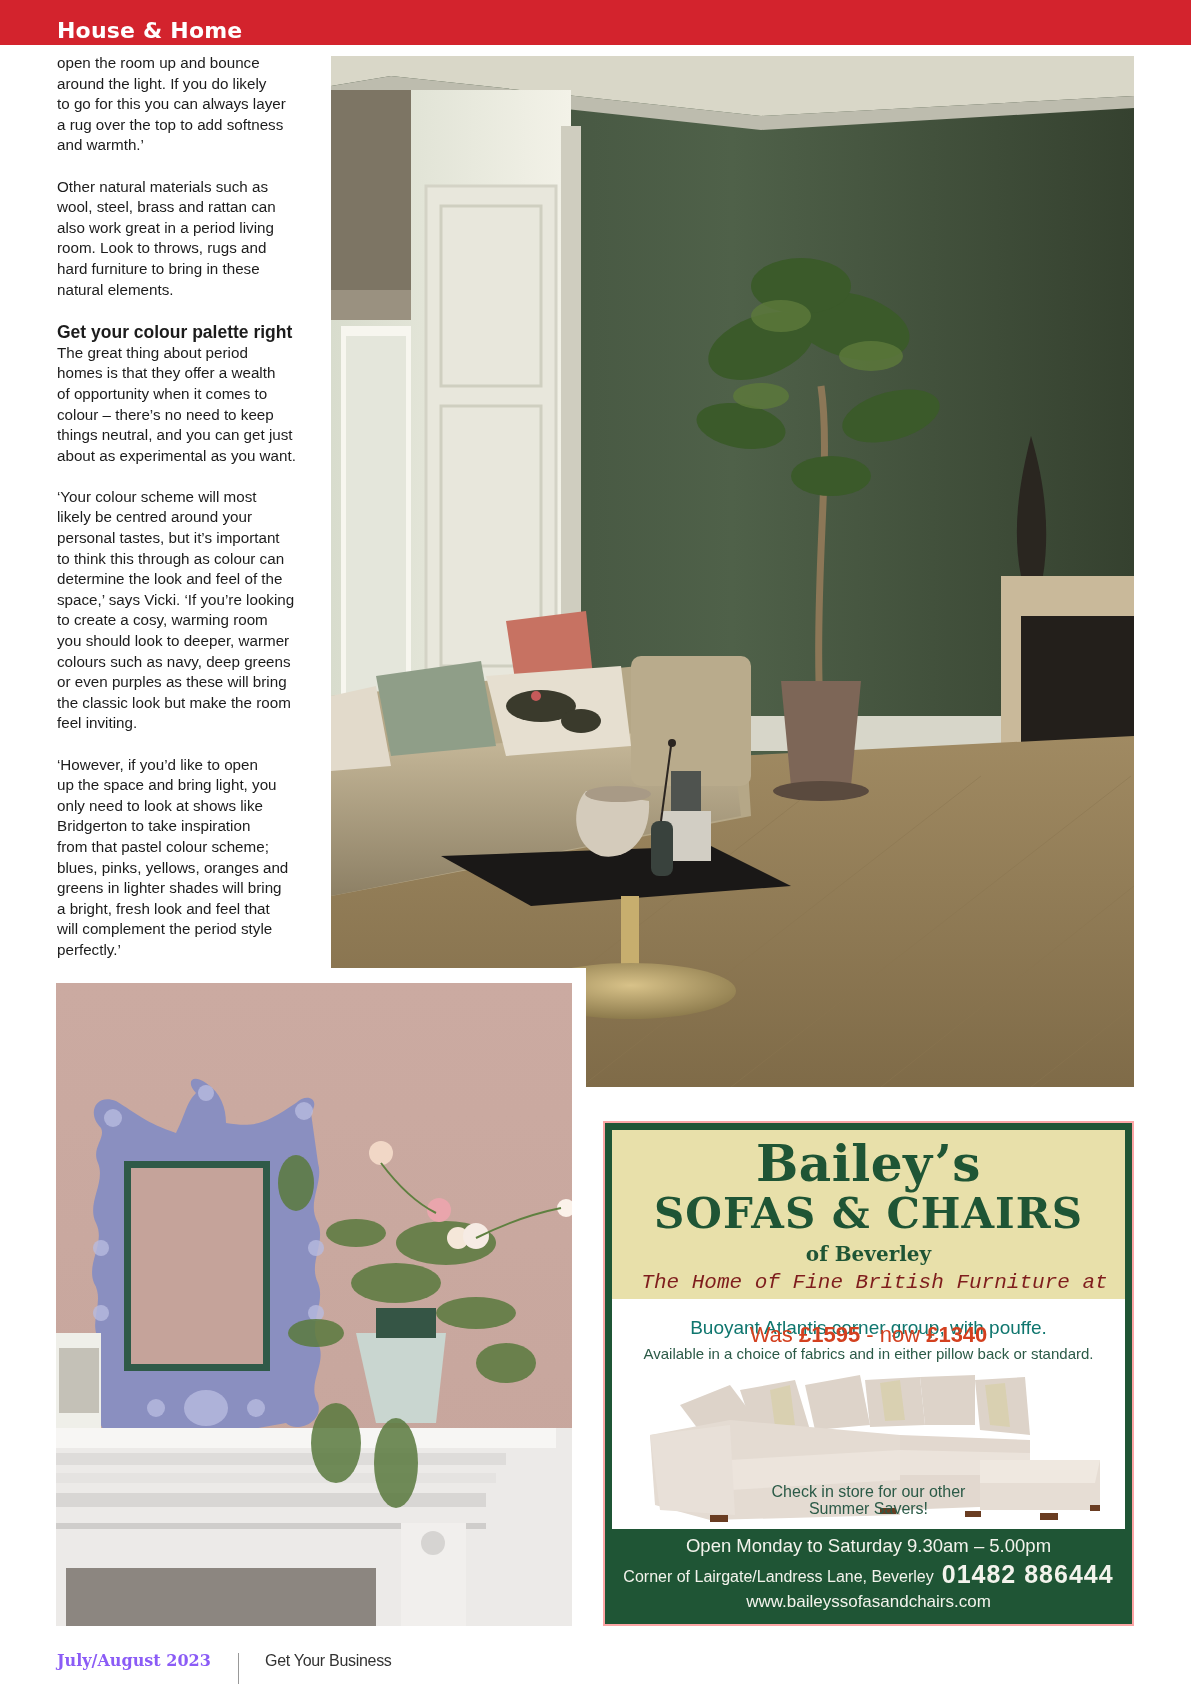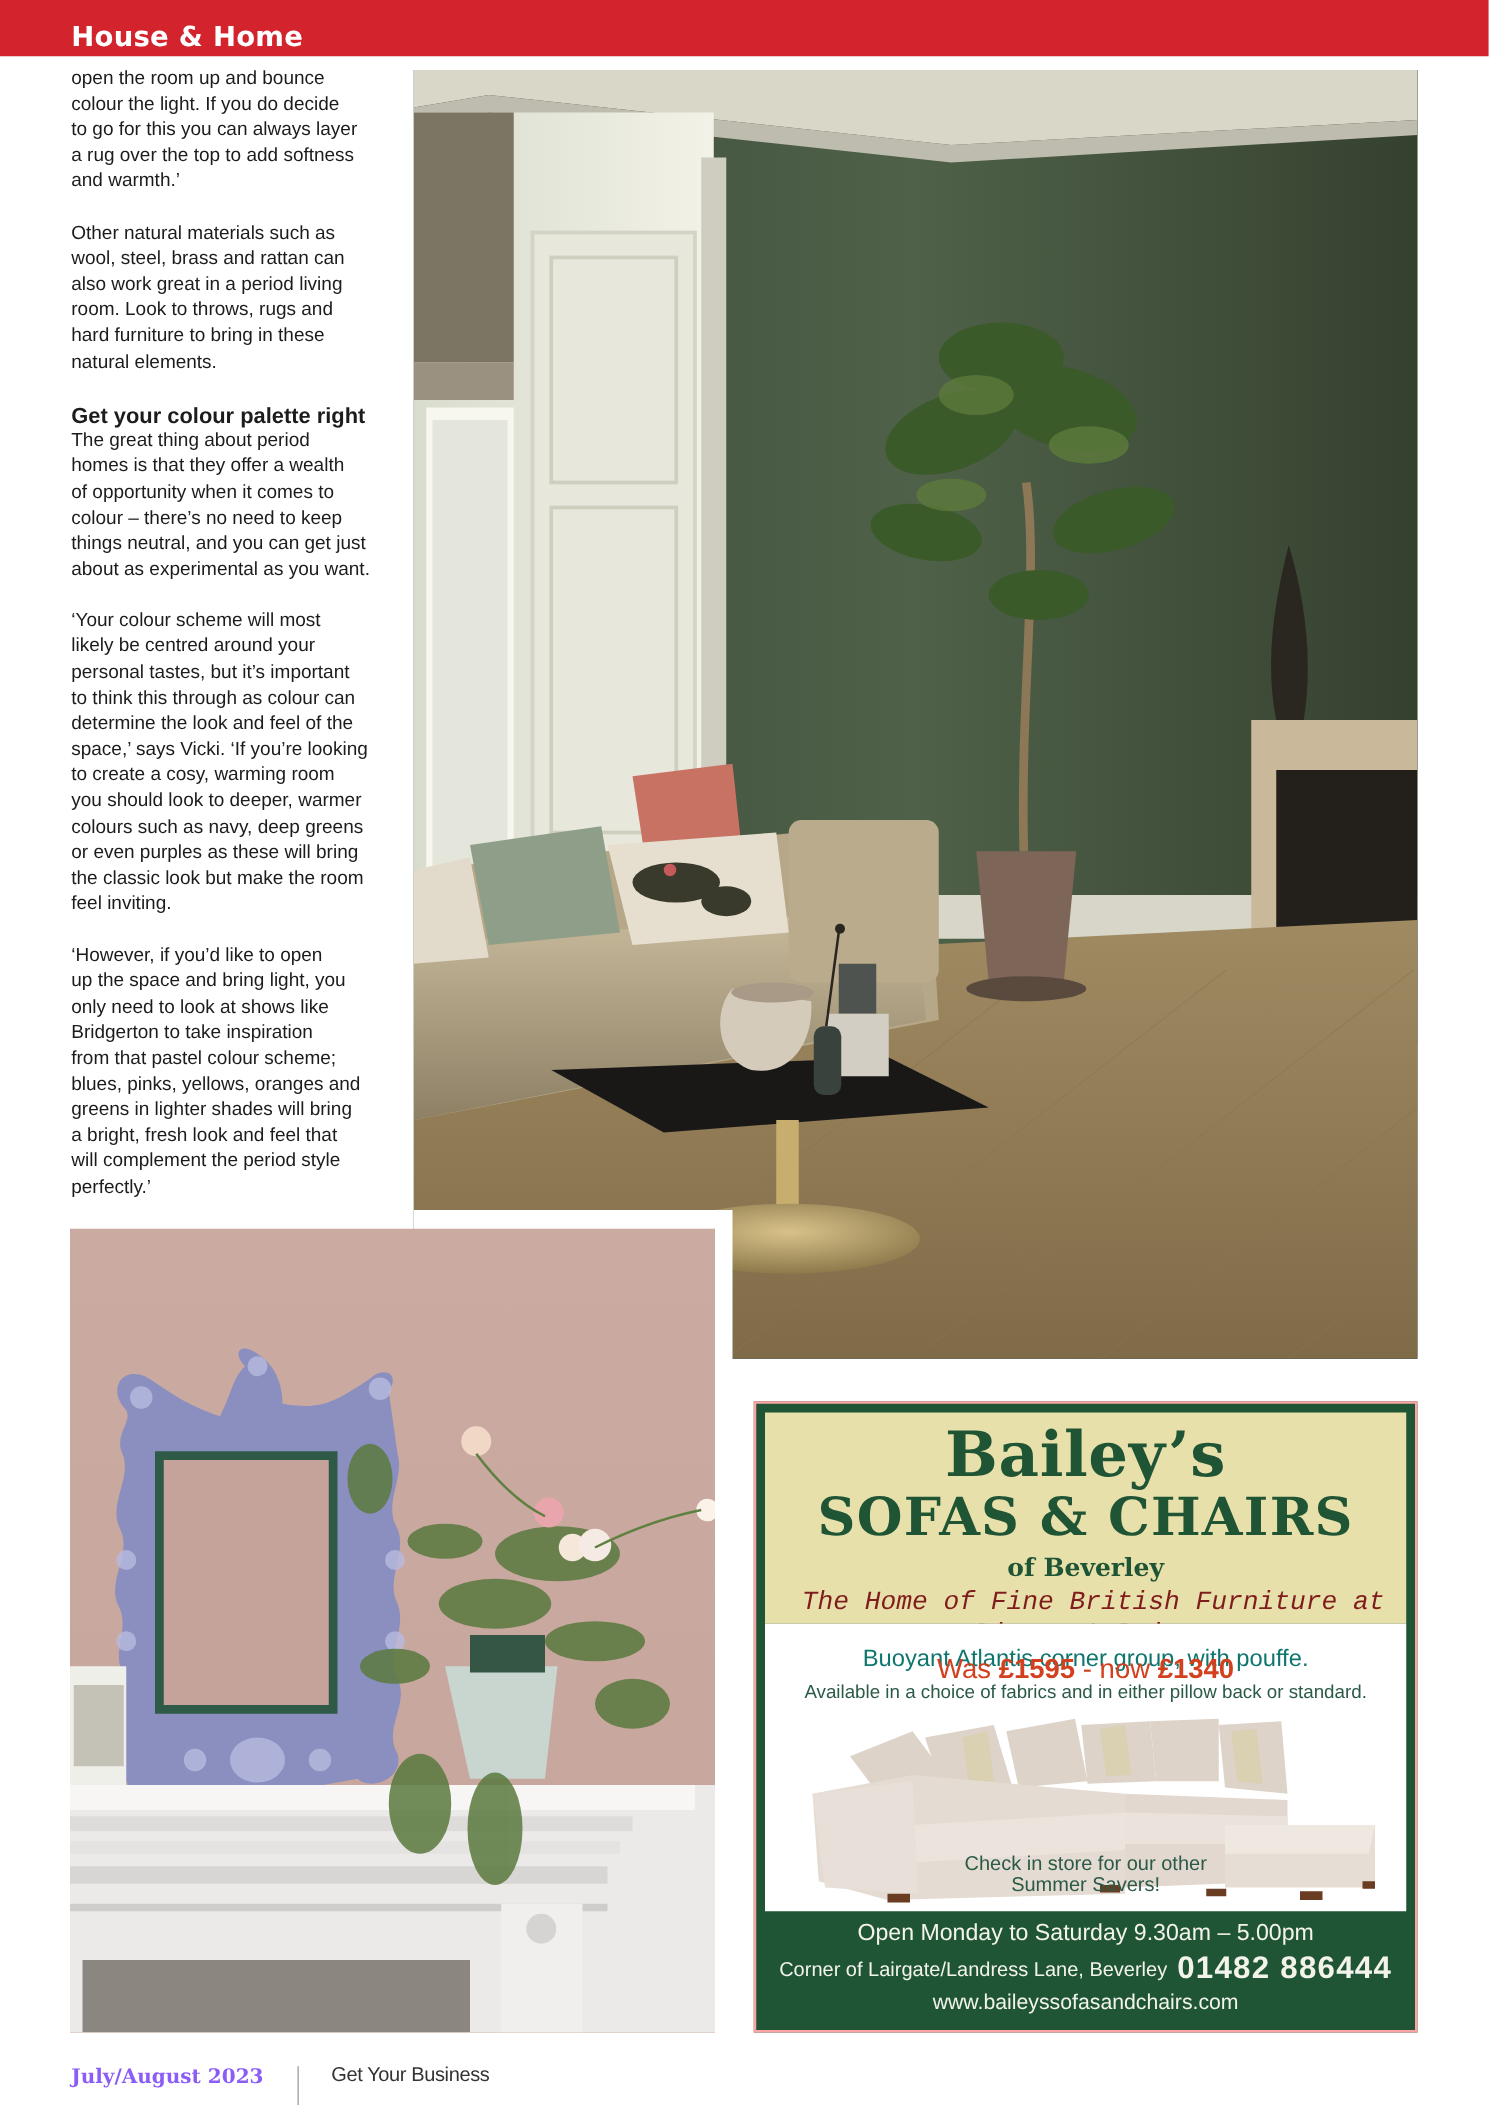--- a/index.html
+++ b/index.html
@@ -50,21 +50,21 @@
 </style>
 </head>
 <body>
 
 <div class="header-bar"></div>
 <div class="header-title">House &amp; Home</div>
 
 <div class="article">
   <p>
     <span class="line">open the room up and bounce</span>
-    <span class="line">colour the light. If you do decide</span>
+    <span class="line">around the light. If you do likely</span>
     <span class="line">to go for this you can always layer</span>
     <span class="line">a rug over the top to add softness</span>
     <span class="line">and warmth.’</span>
   </p>
   <p>
     <span class="line">Other natural materials such as</span>
     <span class="line">wool, steel, brass and rattan can</span>
     <span class="line">also work great in a period living</span>
     <span class="line">room. Look to throws, rugs and</span>
     <span class="line">hard furniture to bring in these</span>

